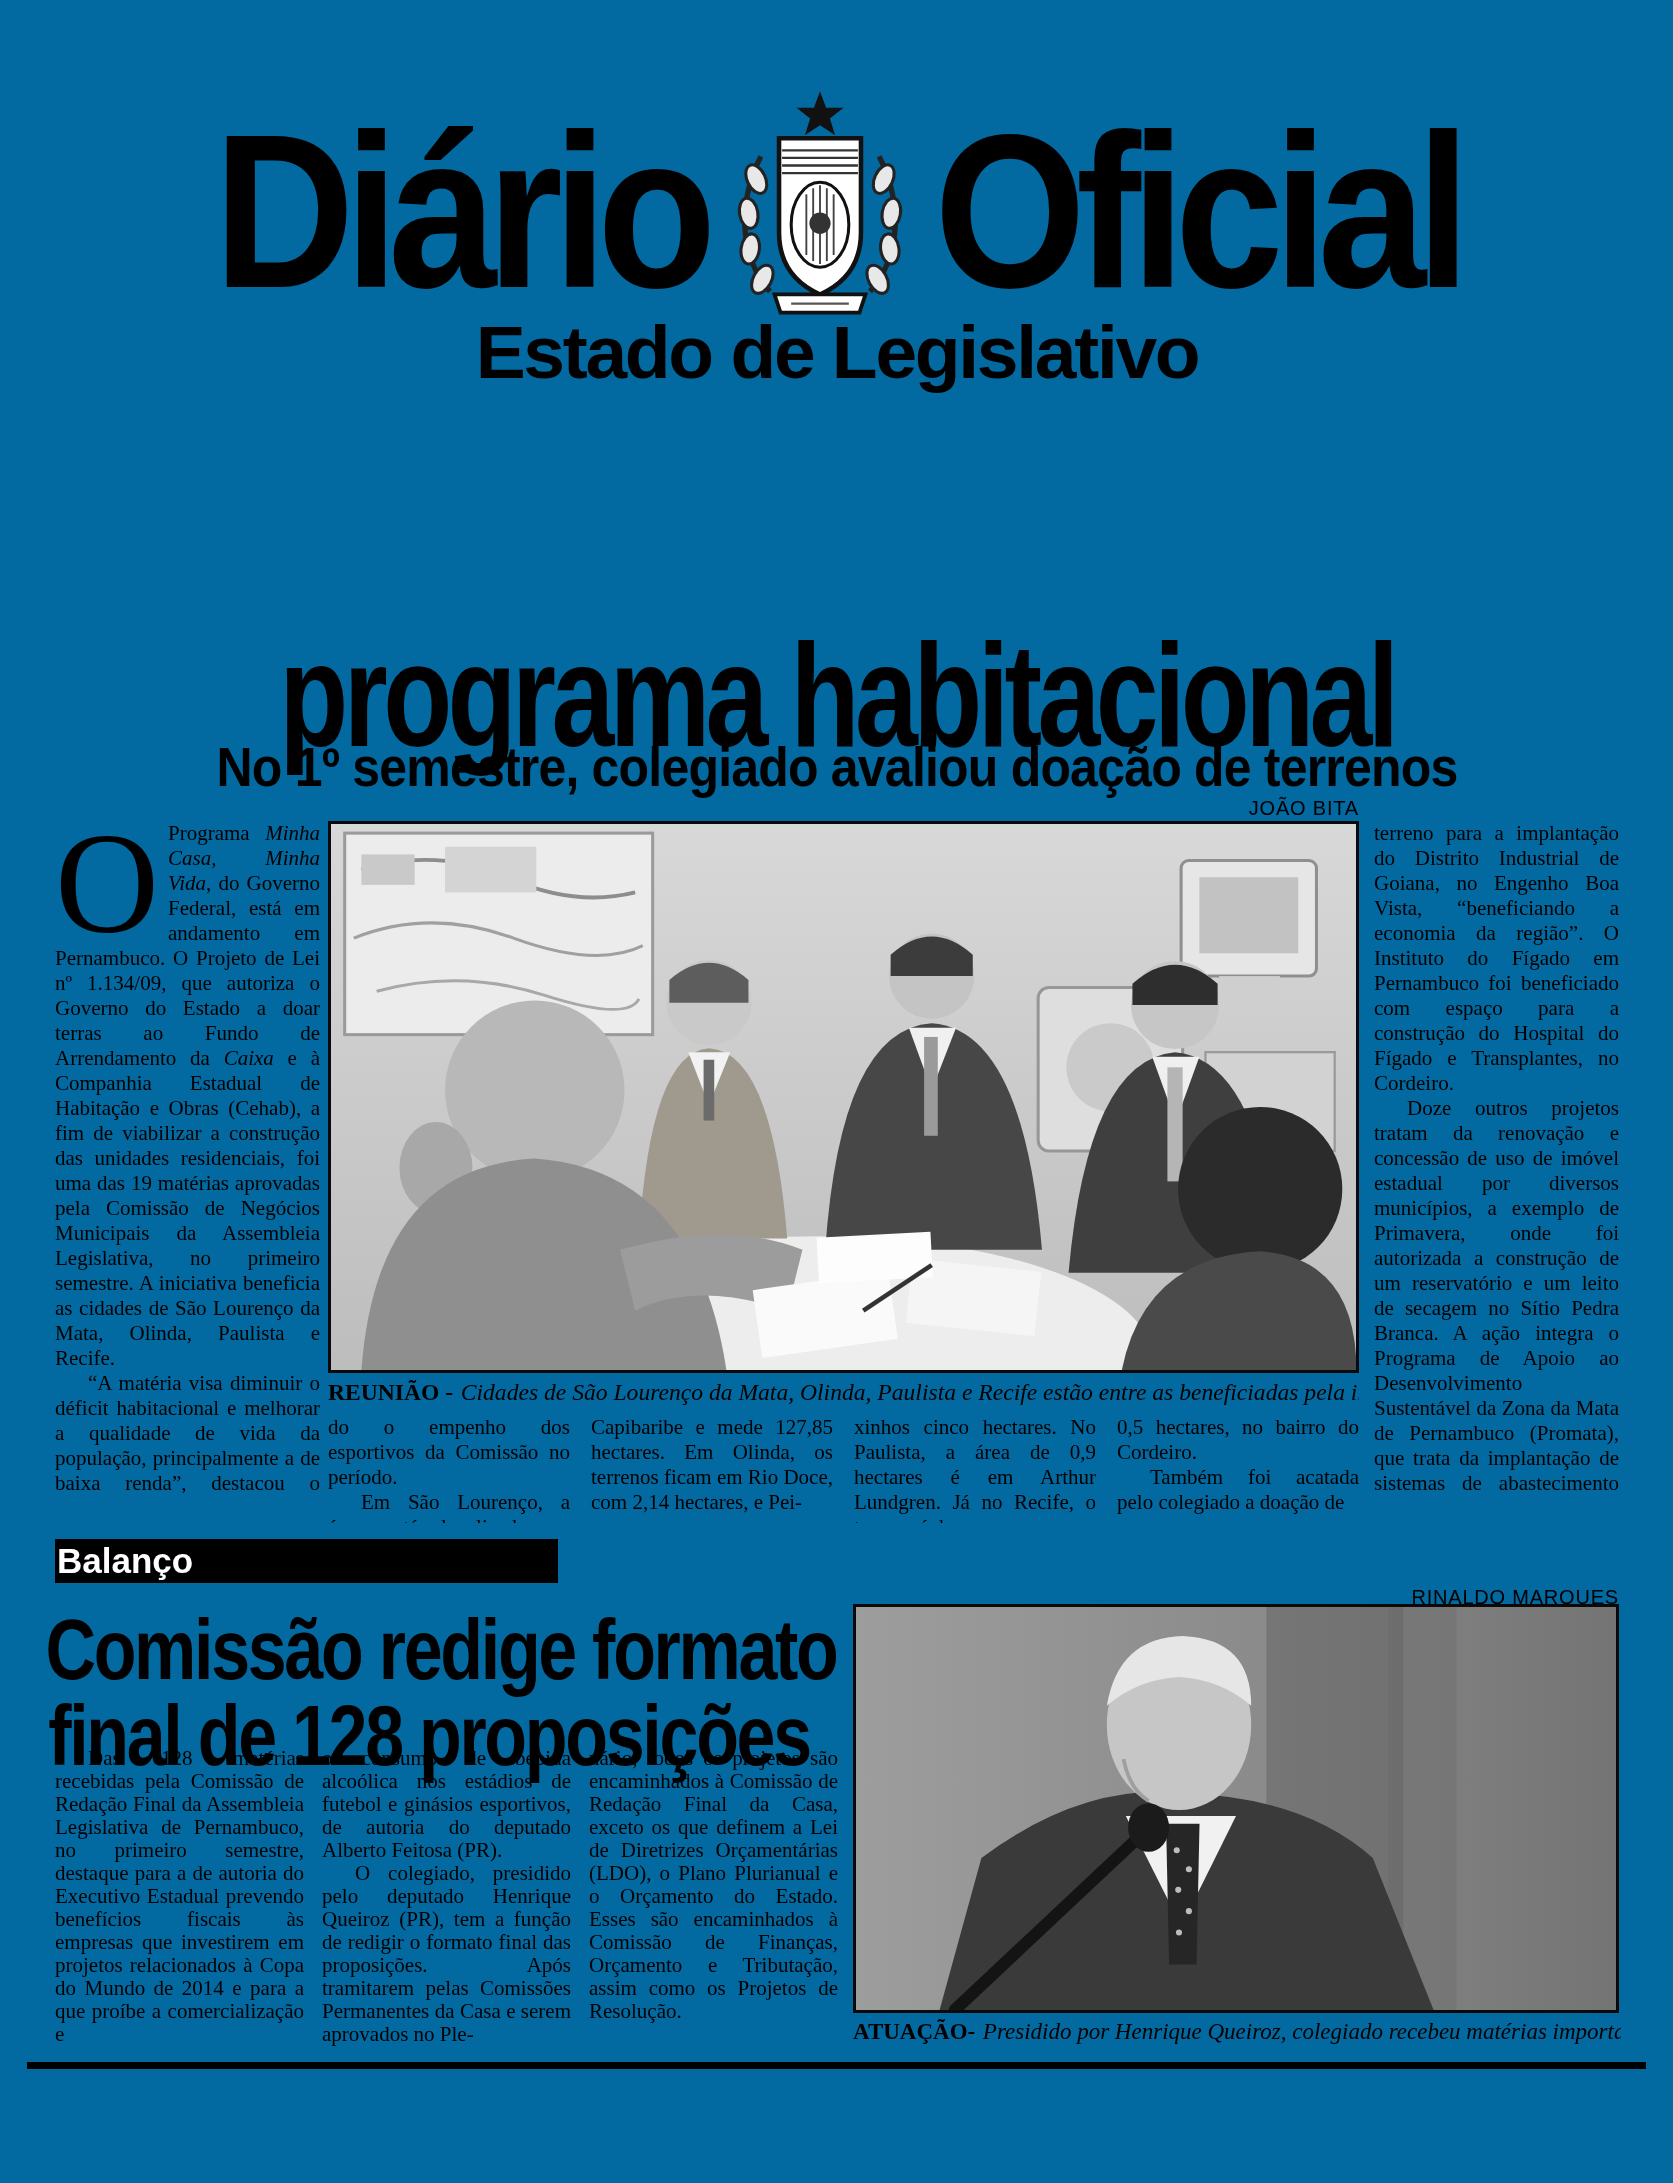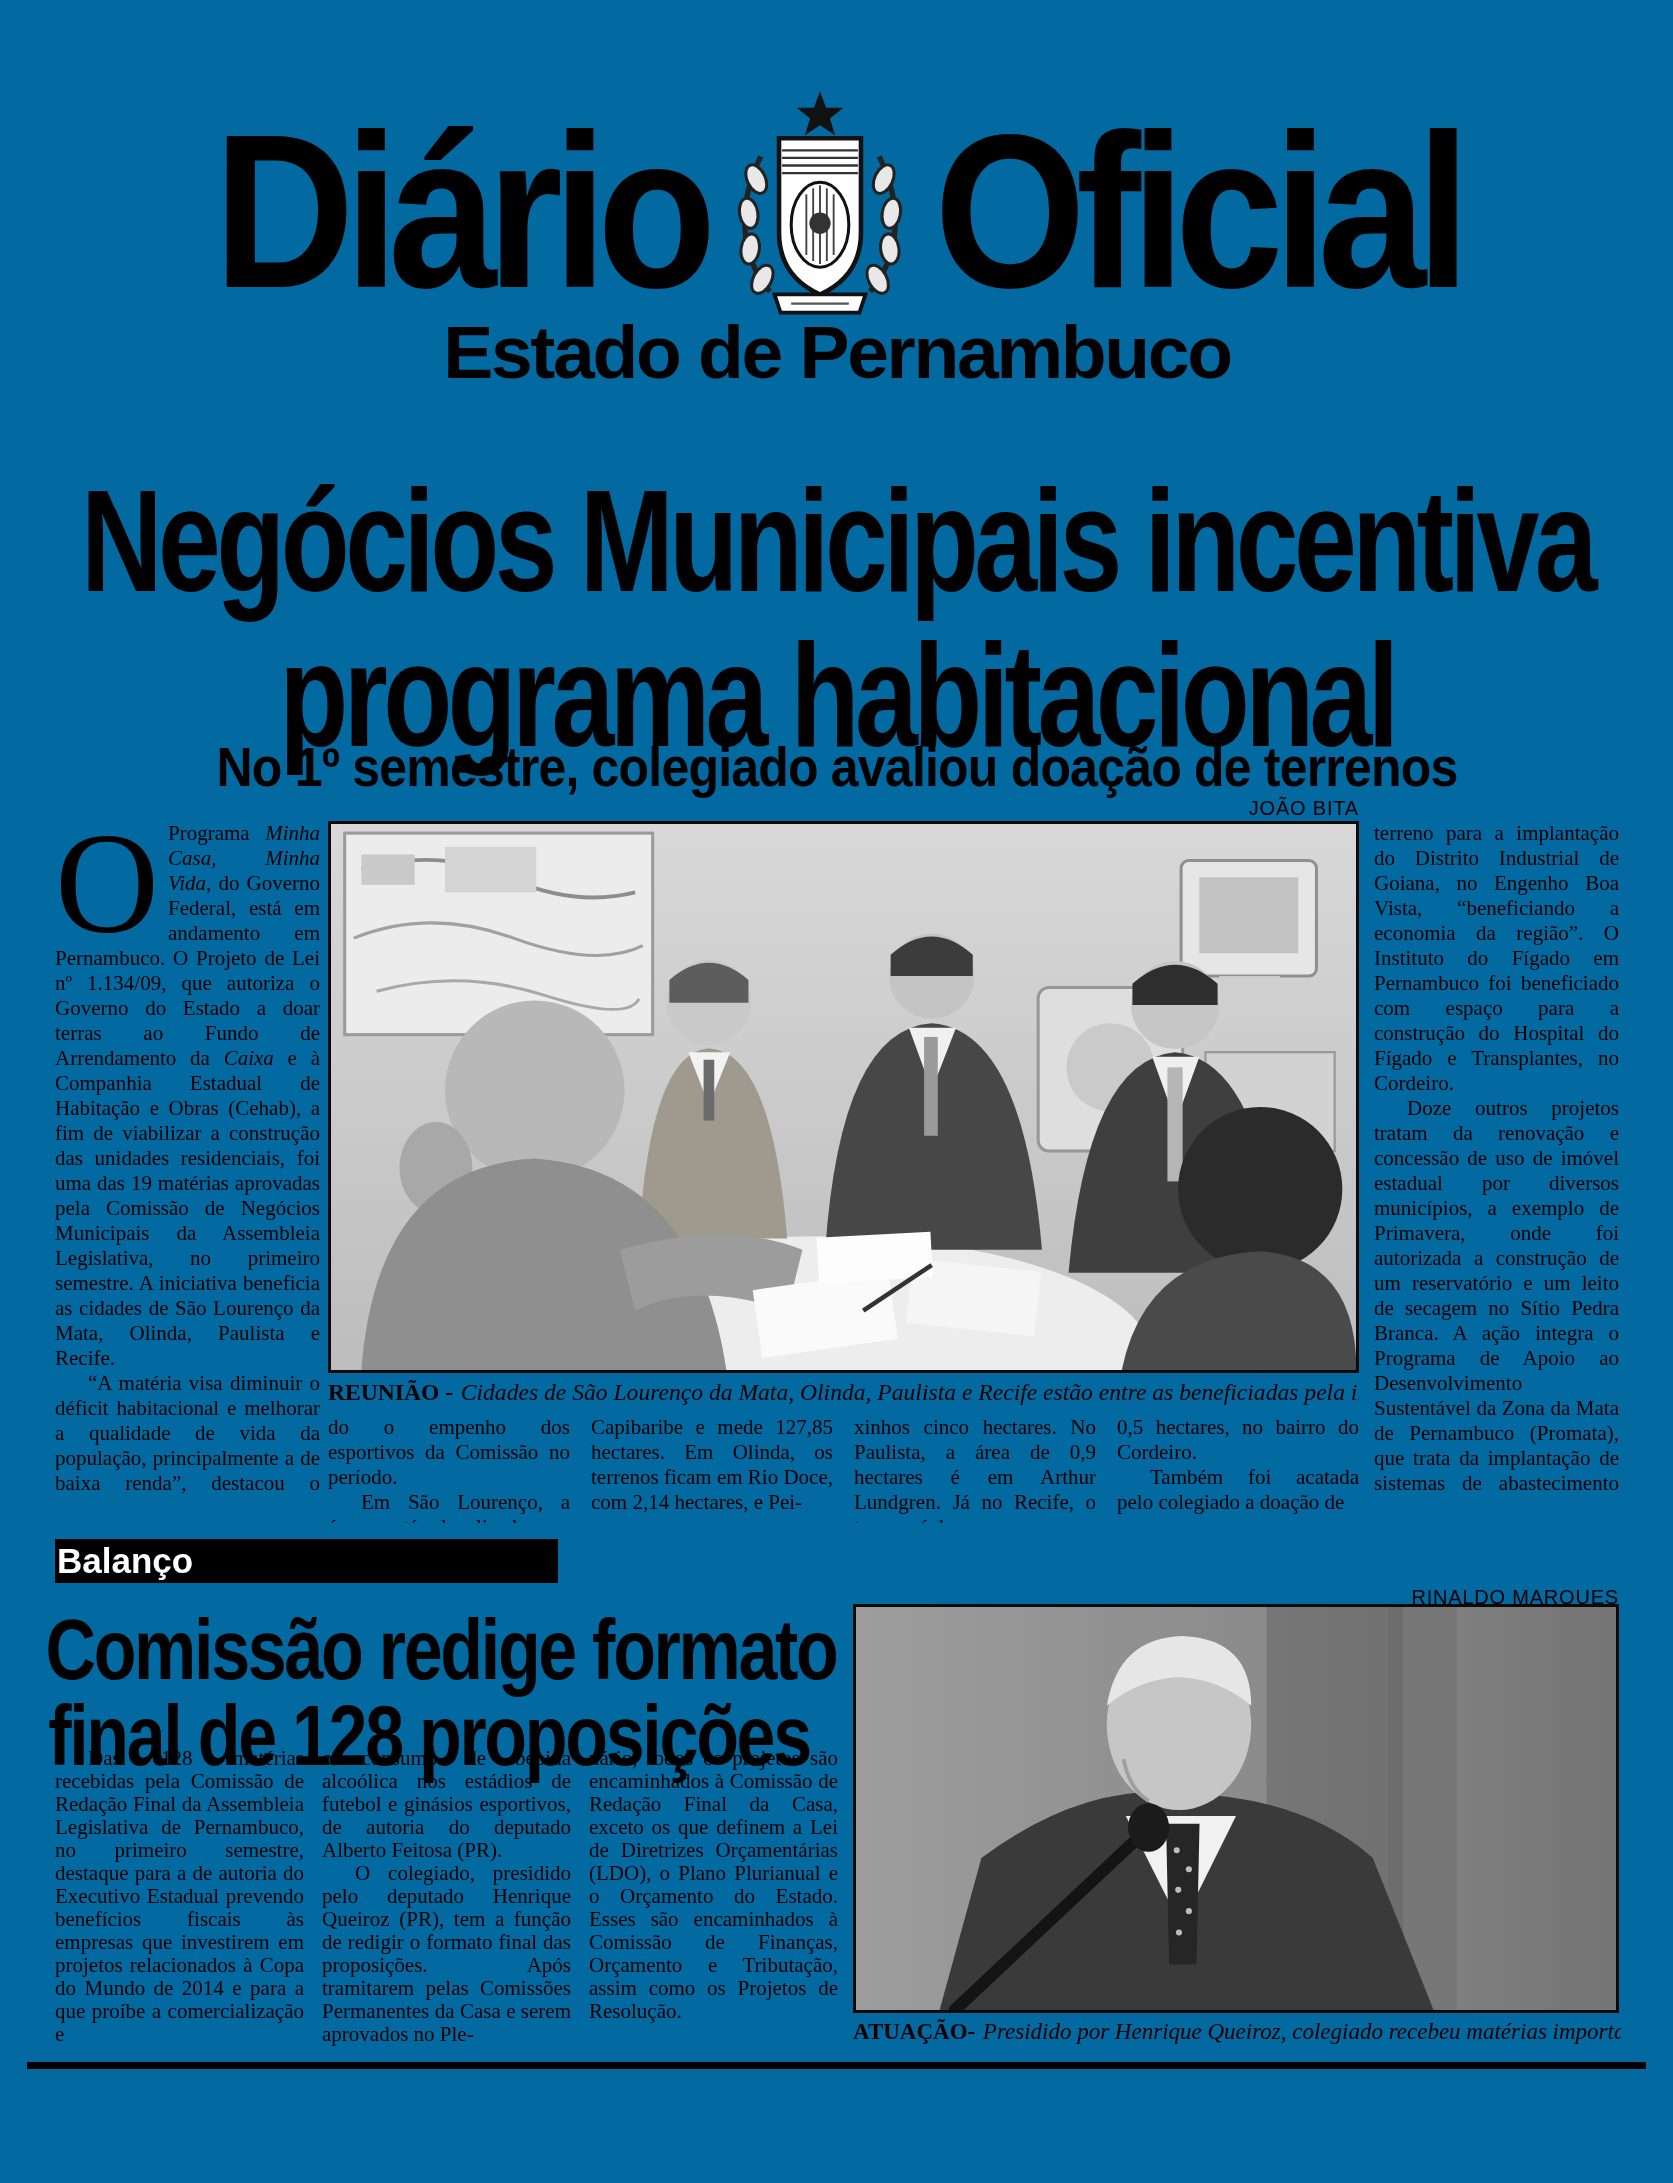--- a/index.html
+++ b/index.html
@@ -93,26 +93,23 @@
             <line x1="125" y1="132" x2="125" y2="228"></line>
           <line x1="134" y1="140" x2="134" y2="220"></line>
         </g>
         <circle cx="116" cy="178" r="14" fill="#333"></circle>
         <path d="M56,272 L176,272 L168,296 L64,296 Z" fill="#fff" stroke="#111" stroke-width="5"></path>
         <line x1="78" y1="284" x2="154" y2="284" stroke="#555" stroke-width="3"></line>
       </svg>
     </span>
     <span class="mast-word">Oficial</span>
   </div>
-  <div class="abs mast-sub">Estado de Pernambuco</div>
-
-
-  <div class="abs hl hl1" style="top:459px;">
-    <span class="hl-line">Negócios Municipais incentiva</span>
-  </div>
+  <div class="abs mast-sub">Estado de Legislativo</div>
+
+
   <div class="abs hl hl1" style="top:613px;">
     <span class="hl-line">programa habitacional</span>
   </div>
   <div class="abs hl subhead" style="top:736px;">
     <span class="hl-line">No 1º semestre, colegiado avaliou doação de terrenos</span>
   </div>
 
   <div class="abs credit" style="top:797px;left:1049px;width:310px;">JOÃO BITA</div>
 
   <div class="abs bodytxt" style="left:55px;top:821px;width:265px;height:672px;">

